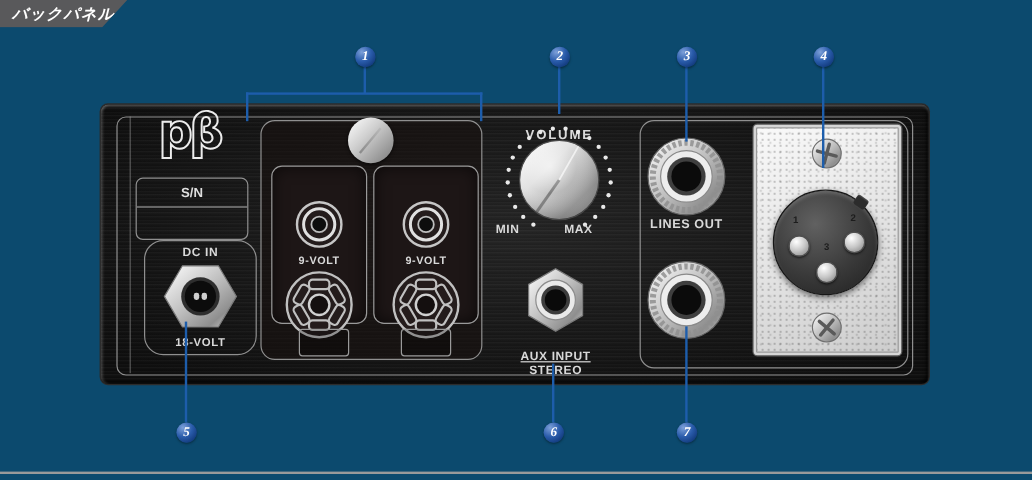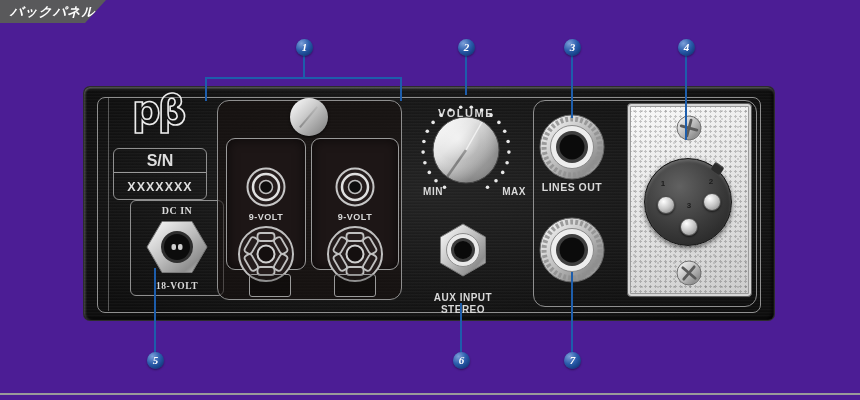--- a/index.html
+++ b/index.html
@@ -1,16 +1,16 @@
 <!DOCTYPE html>
 <html><head>
 <meta charset="utf-8">
 <style>
   html,body{margin:0;padding:0;background:#fff;}
-  #page{position:relative;width:860px;height:400px;background:#4c1d95;overflow:hidden;
+  #page{position:relative;width:860px;height:400px;background:#0c4a6e;overflow:hidden;
         font-family:"Liberation Sans",sans-serif;}
   .abs{position:absolute;}
   
   #tab{position:absolute;left:0;top:0;width:112px;height:23px;background:#59595b;
        clip-path:polygon(0 0,106px 0,85px 23px,0 23px);z-index:9;}
   #tab .t{position:absolute;left:10px;top:0;line-height:23px;color:#fff;font-size:13px;
        font-weight:bold;font-style:italic;letter-spacing:1px;white-space:nowrap;}
   
   #panel{position:absolute;left:84px;top:87px;width:690px;height:233px;border-radius:6px;
        background-color:#131313;
@@ -95,25 +95,24 @@
     <span class="t">バックパネル</span>
   </div>
 
   <div id="panel">
     <div class="outline-box" style="left:13px;top:10px;width:662px;height:214px;border-radius:8px;"></div>
     <div class="abs" style="left:24px;top:10px;width:1px;height:214px;background:rgba(150,150,150,.55);"></div>
 
     <div id="logo">pβ</div>
 
     <div class="outline-box" style="left:29px;top:61px;width:92px;height:50px;border-radius:6px;">
-      <div class="sn-cell" style="position:absolute;top:0;left:0;height:23px;line-height:24px;font-size:16px;border-bottom:1px solid #9a9a9a;">S/N</div>
-      <div class="sn-cell" style="position:absolute;bottom:0;left:0;height:25px;line-height:26px;font-size:12.5px;letter-spacing:1px;">XXXXXXX</div>
-    </div>
-
-    <div class="outline-box" style="left:46px;top:113px;width:92px;height:94px;border-radius:6px;font-family:Liberation Serif, serif;">
+      <div class="sn-cell" style="position:absolute;top:0;left:0;height:23px;line-height:24px;font-size:11px;border-bottom:1px solid #9a9a9a;">S/N</div>
+    </div>
+
+    <div class="outline-box" style="left:36px;top:113px;width:92px;height:94px;border-radius:16px;">
       <div class="lbl" style="left:0;top:4px;width:100%;font-size:10px;">DC IN</div>
       <svg class="abs" style="left:14px;top:17px;" width="64" height="58" viewBox="0 0 64 58">
         <polygon points="2,29 17,3.5 47,3.5 62,29 47,54.5 17,54.5" fill="url(#silverDiag)" stroke="#7a7a7a" stroke-width="1"></polygon>
         <circle cx="32" cy="29" r="16" fill="#2e2e2e"></circle>
         <circle cx="32" cy="29" r="13" fill="#0c0c0c"></circle>
         <rect x="26.5" y="26" width="4.5" height="6" rx="2" fill="#cfcfcf"></rect>
         <rect x="33" y="26" width="4.5" height="6" rx="2" fill="#cfcfcf"></rect>
       </svg>
       <div class="lbl" style="left:0;bottom:4px;width:100%;font-size:9.5px;">18-VOLT</div>
     </div>
@@ -193,31 +192,31 @@
           <circle cx="91.1" cy="62.7" r="1.8" fill="#e9e9e9"></circle>
           <circle cx="86.7" cy="72.4" r="1.8" fill="#e9e9e9"></circle>
           <circle cx="80.0" cy="80.8" r="1.8" fill="#e9e9e9"></circle>
           <circle cx="71.5" cy="87.2" r="1.8" fill="#e9e9e9"></circle>
         </g>
       <circle cx="50" cy="50" r="33" fill="url(#knobGrad)" stroke="#4a4a4a" stroke-width="1"></circle>
       <path d="M50,50 L31,77" stroke="rgba(70,70,70,0.55)" stroke-width="2.5" fill="none"></path>
       <path d="M50,50 L66,22" stroke="rgba(255,255,255,0.65)" stroke-width="1.5" fill="none"></path>
       <circle cx="50" cy="50" r="33" fill="url(#knobShade)"></circle>
     </svg>
-    <div class="lbl" style="left:327px;top:99px;width:44px;font-size:10px;text-align:center;">MIN</div>
-    <div class="lbl" style="left:408px;top:99px;width:44px;font-size:10px;">MAX</div>
+    <div class="lbl" style="left:317px;top:99px;width:44px;font-size:10px;text-align:center;">MIN</div>
+    <div class="lbl" style="left:376px;top:99px;width:44px;font-size:10px;">MAX</div>
 
     <svg class="abs" style="left:351px;top:135px;" width="56" height="56" viewBox="0 0 56 56">
       <polygon points="28,54 5.5,41 5.5,15 28,2 50.5,15 50.5,41" fill="url(#silverDiag)" stroke="#7a7a7a" stroke-width="1"></polygon>
       <circle cx="28" cy="28" r="16.5" fill="#e9e9e9" stroke="#8c8c8c" stroke-width="1"></circle>
       <circle cx="28" cy="28" r="12" fill="#3d3d3d"></circle>
       <circle cx="28" cy="28" r="9" fill="#0a0a0a"></circle>
     </svg>
     <div class="lbl" style="left:329px;top:193px;width:100px;font-size:10px;margin-top:24px;">STEREO</div>
-    <div class="lbl" style="left:329px;top:205px;width:100px;font-size:10px;">AUX INPUT</div>
+    <div class="lbl" style="left:329px;top:205px;width:100px;font-size:10px;text-decoration:underline;">AUX INPUT</div>
 
     <div class="outline-box" style="left:449px;top:13px;width:222px;height:205px;border-radius:12px;"></div>
 
     <svg class="abs" style="left:454px;top:26px;" width="68" height="68" viewBox="0 0 68 68">
       <circle cx="34" cy="34" r="32" fill="url(#silverDiag)" stroke="#666" stroke-width="1"></circle>
       <circle cx="34" cy="34" r="28" fill="none" stroke="#8f8f8f" stroke-width="5" stroke-dasharray="2.8 2.2" opacity="0.85"></circle>
       <circle cx="34" cy="34" r="21.5" fill="#ededed" stroke="#8a8a8a" stroke-width="1"></circle>
       <circle cx="34" cy="34" r="16" fill="#3f3f3f"></circle>
       <circle cx="34" cy="34" r="12.5" fill="#0b0b0b"></circle>
     </svg>

